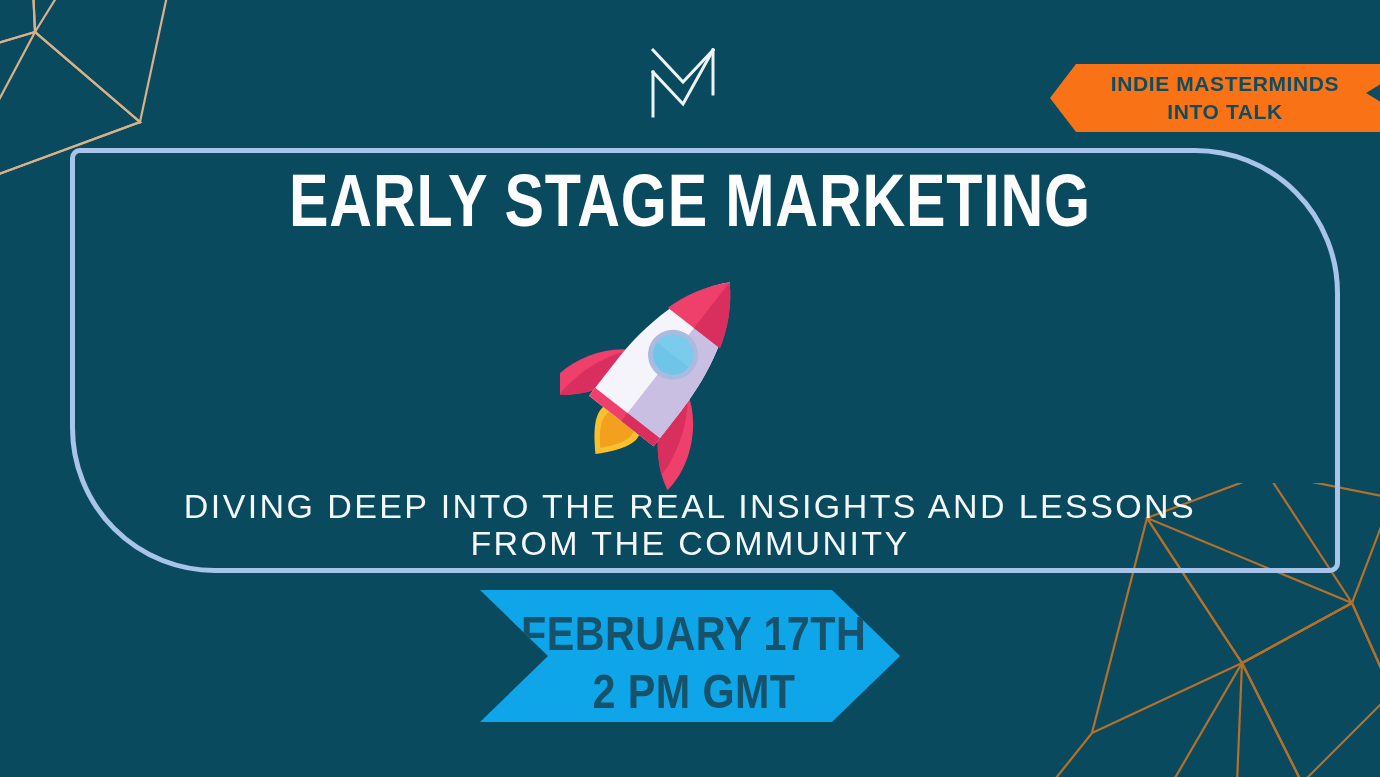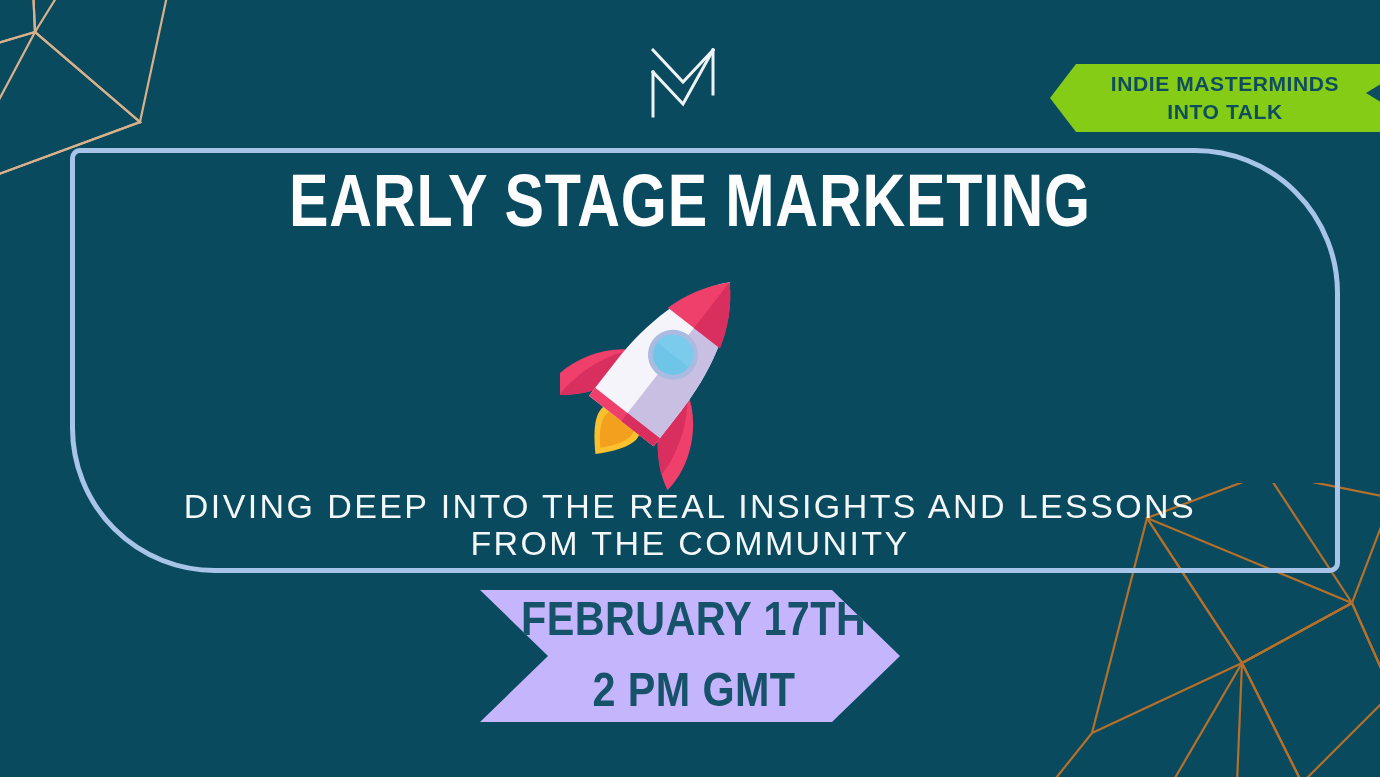--- a/index.html
+++ b/index.html
@@ -31,21 +31,21 @@
     left:643px; top:46px;
     width:80px; height:72px;
   }
 
   
   .ribbon {
     position:absolute;
     right:0; top:64px;
     height:68px;
     width:330px;
-    background:#84cc16;
+    background:#f97316;
     -webkit-clip-path: polygon(26px 0, 100% 0, 100% 100%, 26px 100%, 0 50%);
     clip-path: polygon(26px 0, 100% 0, 100% 100%, 26px 100%, 0 50%);
     display:flex;
     flex-direction:column;
     align-items:center;
     justify-content:center;
     padding-left:26px;
     padding-right:6px;
   }
   .ribbon-line {
@@ -106,30 +106,29 @@
     font-size:34px;
     line-height:1.08;
     letter-spacing:2.4px;
   }
 
   
   .banner {
     position:absolute;
     left:480px; top:590px;
     width:420px; height:132px;
-    background:#c4b5fd;
+    background:#0ea5e9;
     -webkit-clip-path: polygon(0 0, 352px 0, 100% 50%, 352px 100%, 0 100%, 68px 50%);
     clip-path: polygon(0 0, 352px 0, 100% 50%, 352px 100%, 0 100%, 68px 50%);
     display:flex;
     flex-direction:column;
     align-items:center;
-    justify-content:flex-start;
+    justify-content:flex-end;
     padding-left:48px;
     padding-right:40px;
-    gap:12px;
   }
   .banner-line {
     color:#16536a;
     font-family:"Liberation Sans Narrow","Liberation Sans", sans-serif;
     font-weight:bold;
     font-size:48px;
     line-height:1.22;
     letter-spacing:0.5px;
     white-space:nowrap;
     transform:scaleX(0.86);

